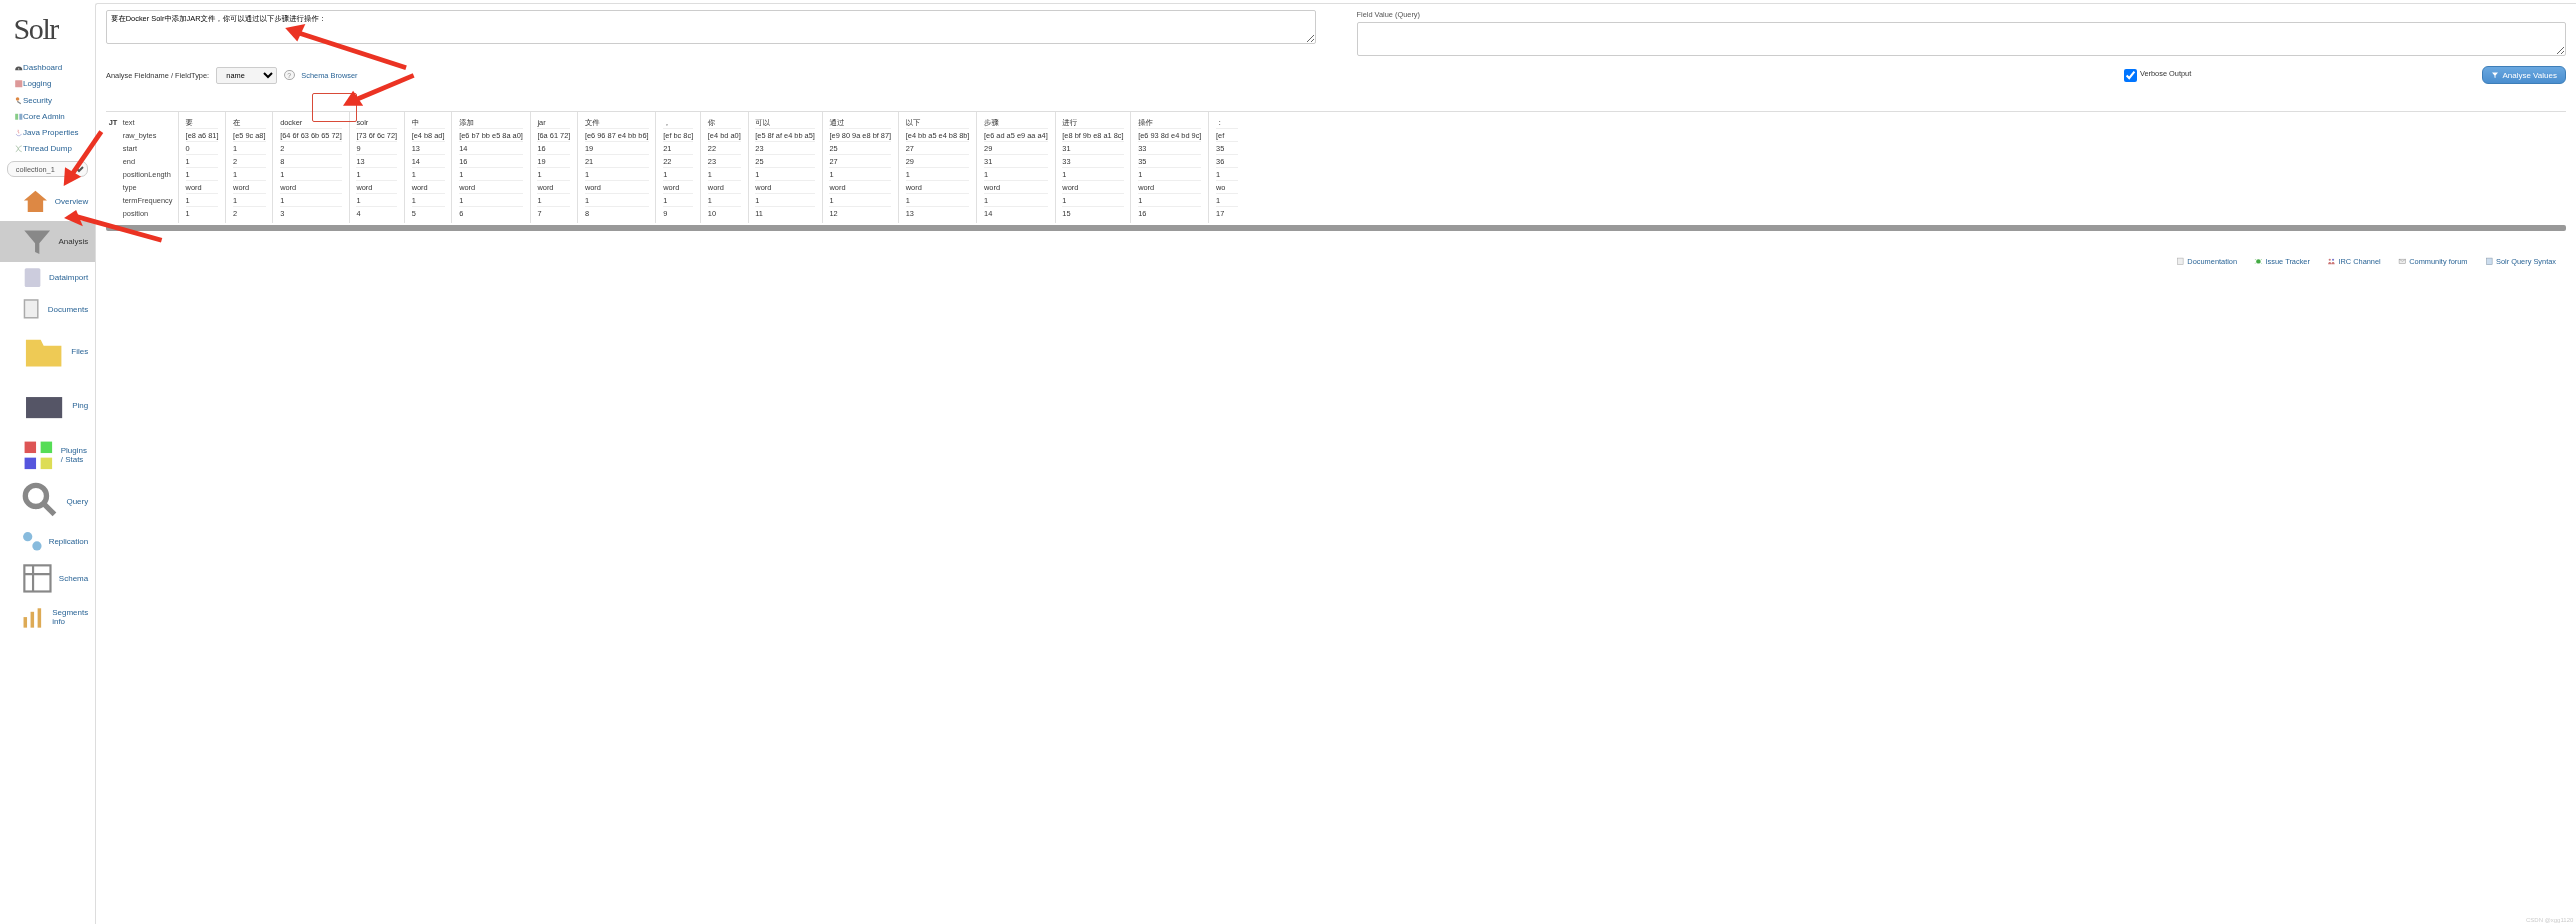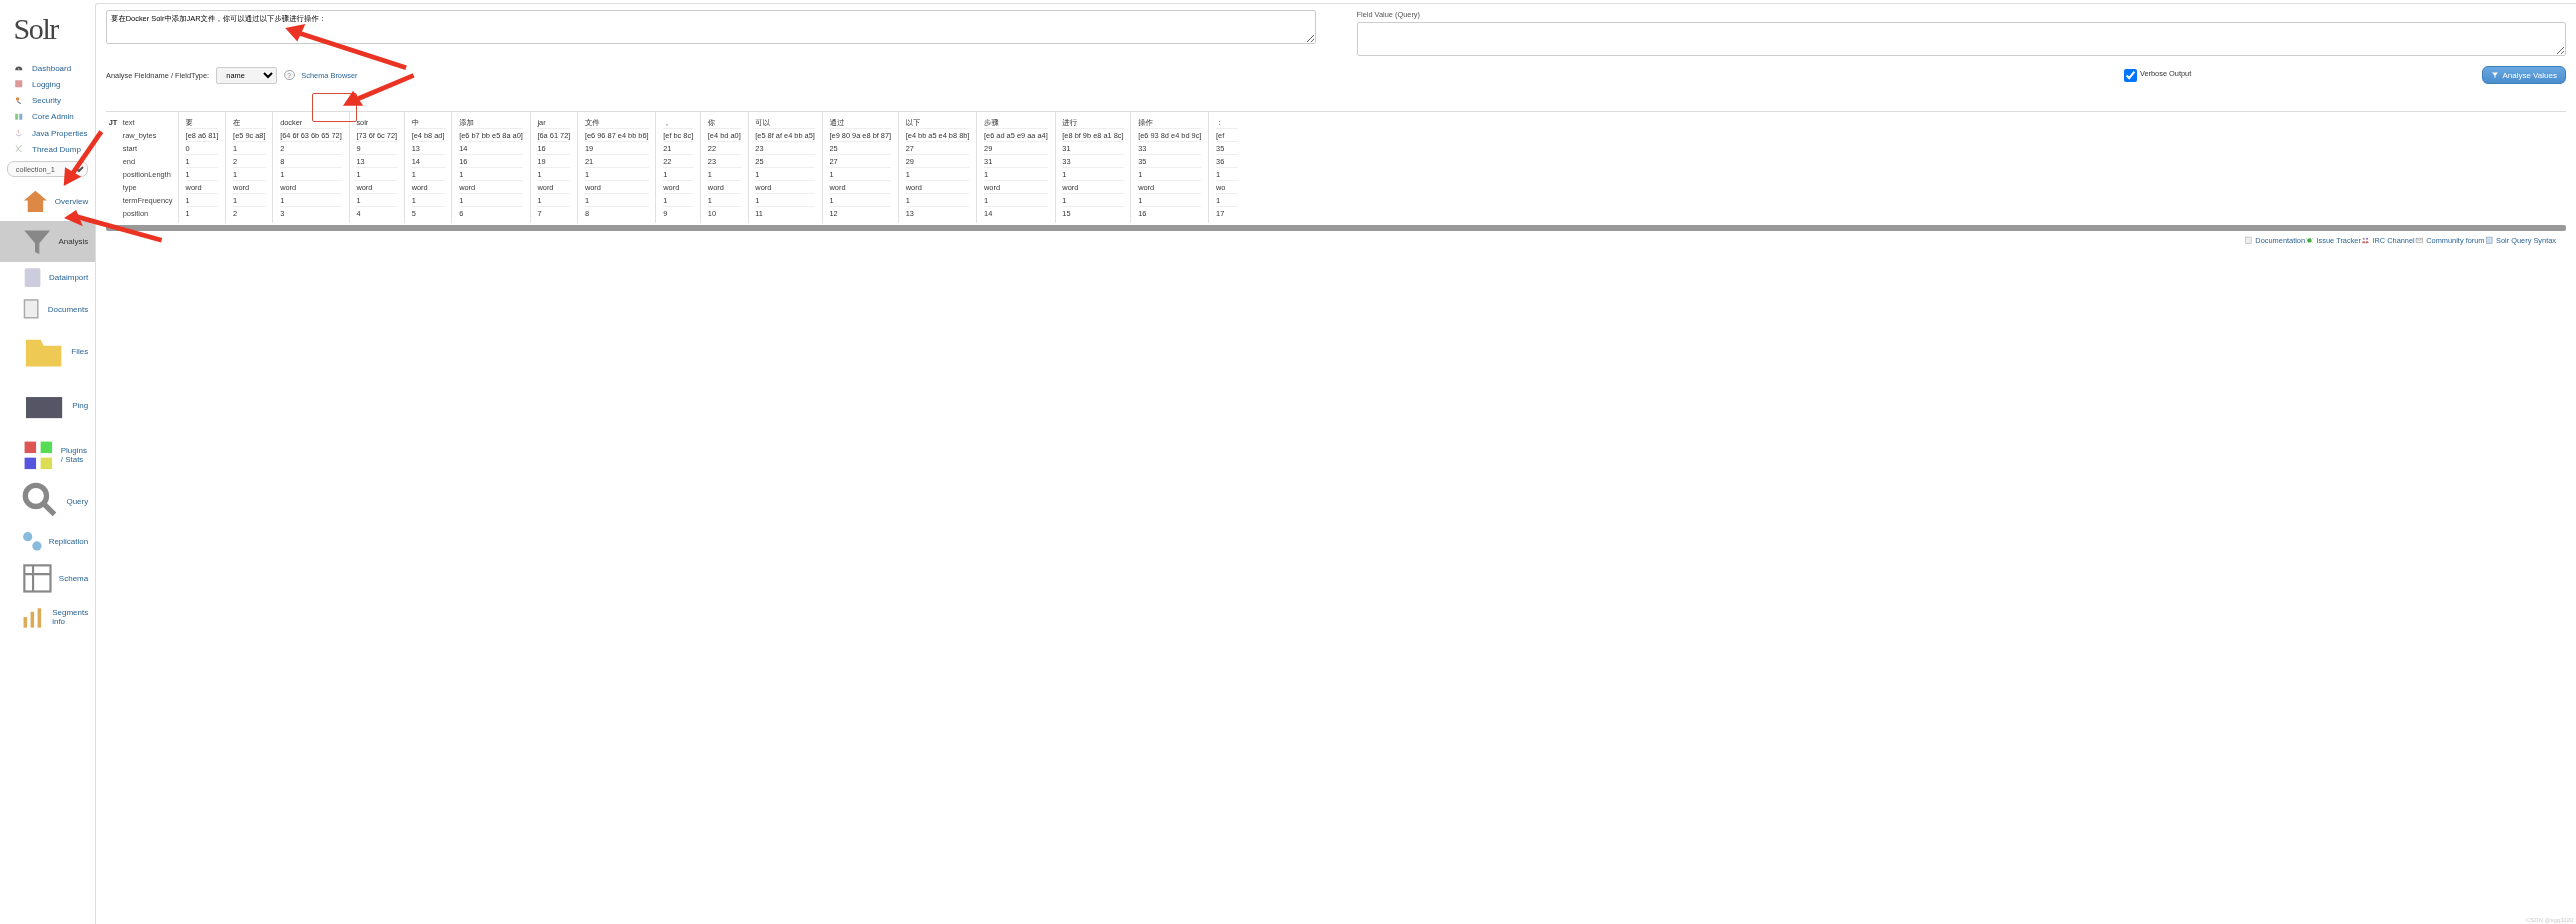--- a/index.html
+++ b/index.html
@@ -2,21 +2,21 @@
 <html style="font-size:10.8px"><head>
 <meta charset="utf-8">
 <style>
 *{box-sizing:border-box;margin:0;padding:0}
 body{font-family:"Helvetica Neue",Helvetica,Arial,sans-serif;font-size:8px;color:#333;background:#fff}
 .container{display:flex;min-height:100vh}
 .sidebar{width:95px;flex-shrink:0;background:#fff;padding:5.4px 0}
 .logo{padding:6.8px 13.5px 13.5px;}
 .logo-text{font-family:Georgia,serif;font-size:30px;font-weight:300;color:#444;letter-spacing:-1.4px;position:relative}
 .nav{list-style:none}
-.nav li{padding:3.4px 6.8px 3.4px 13.5px;cursor:pointer;display:flex;align-items:flex-end;gap:9px}
+.nav li{padding:3.4px 6.8px 3.4px 13.5px;cursor:pointer;display:flex;align-items:flex-start;gap:0}
 .nav .icon{width:9.5px;height:9.5px;display:inline-block}
 .nav-text{color:#2a6496}
 .selector-row{padding:4px 6.8px}
 .collection-select{width:81px;padding:1.4px 4px;border:0.7px solid #ccc;border-radius:7px;background:#f9f9f9;font-size:7.4px;color:#555}
 .subnav{list-style:none;margin-top:2px}
 .subnav li{padding:3.4px 6.8px 3.4px 20px;cursor:pointer;display:flex;align-items:center;gap:4px}
 .subnav li.active{background:#ccc}
 .subnav li.active .nav-text{color:#333}
 .main{flex:1;padding:6.8px 10px;overflow:hidden;border-left:0.7px solid #ddd;border-top:0.7px solid #ddd;border-radius:2.7px 0 0 0;margin-top:2.7px;position:relative}
 .field-row{display:flex;gap:41px;margin-bottom:8px}
@@ -36,21 +36,21 @@
 .row-labels{flex-shrink:0;padding-right:5.4px;padding-top:4px}
 .row-labels div{height:13px;line-height:13px;font-weight:400;color:#444;white-space:nowrap}
 .abbr-col{flex-shrink:0;padding:4px 5.4px 0 2.7px}
 .abbr-col div{height:13px;line-height:13px;font-weight:700;}
 .token-cols{display:flex;flex:1;overflow-x:auto}
 .token-col{flex-shrink:0;padding:4px 6.8px 2.7px;border-left:0.7px solid #e0e0e0;min-width:37px}
 .token-col div{height:13px;line-height:13px;white-space:nowrap;border-bottom:0.7px solid #eee}
 .token-col div:first-child{font-weight:400}
 .token-col div:last-child{border-bottom:none}
 .hscrollbar{height:5.4px;background:#999;border-radius:2px;margin-top:2.7px}
-.footer{position:absolute;right:10px;bottom:auto;margin-top:1px;display:flex;gap:0;font-size:7.4px}
+.footer{position:absolute;right:10px;bottom:auto;margin-top:22px;display:flex;gap:17px;font-size:7.4px}
 .footer-wrap{display:flex;justify-content:flex-end;padding:4px 10px 0 0}
 .footer a{color:#2a6496;text-decoration:none;display:flex;align-items:center;gap:2.7px;cursor:pointer}
 .ficon{width:8.8px;height:8.8px;display:inline-block}
 .arrow{position:absolute;pointer-events:none}
 .highlight-box{position:absolute;border:1.4px solid #d84a38;border-radius:2px;pointer-events:none}
 .watermark{position:absolute;right:2.7px;bottom:1.4px;font-size:6px;color:#ccc}
 </style>
 </head>
 <body>
 

